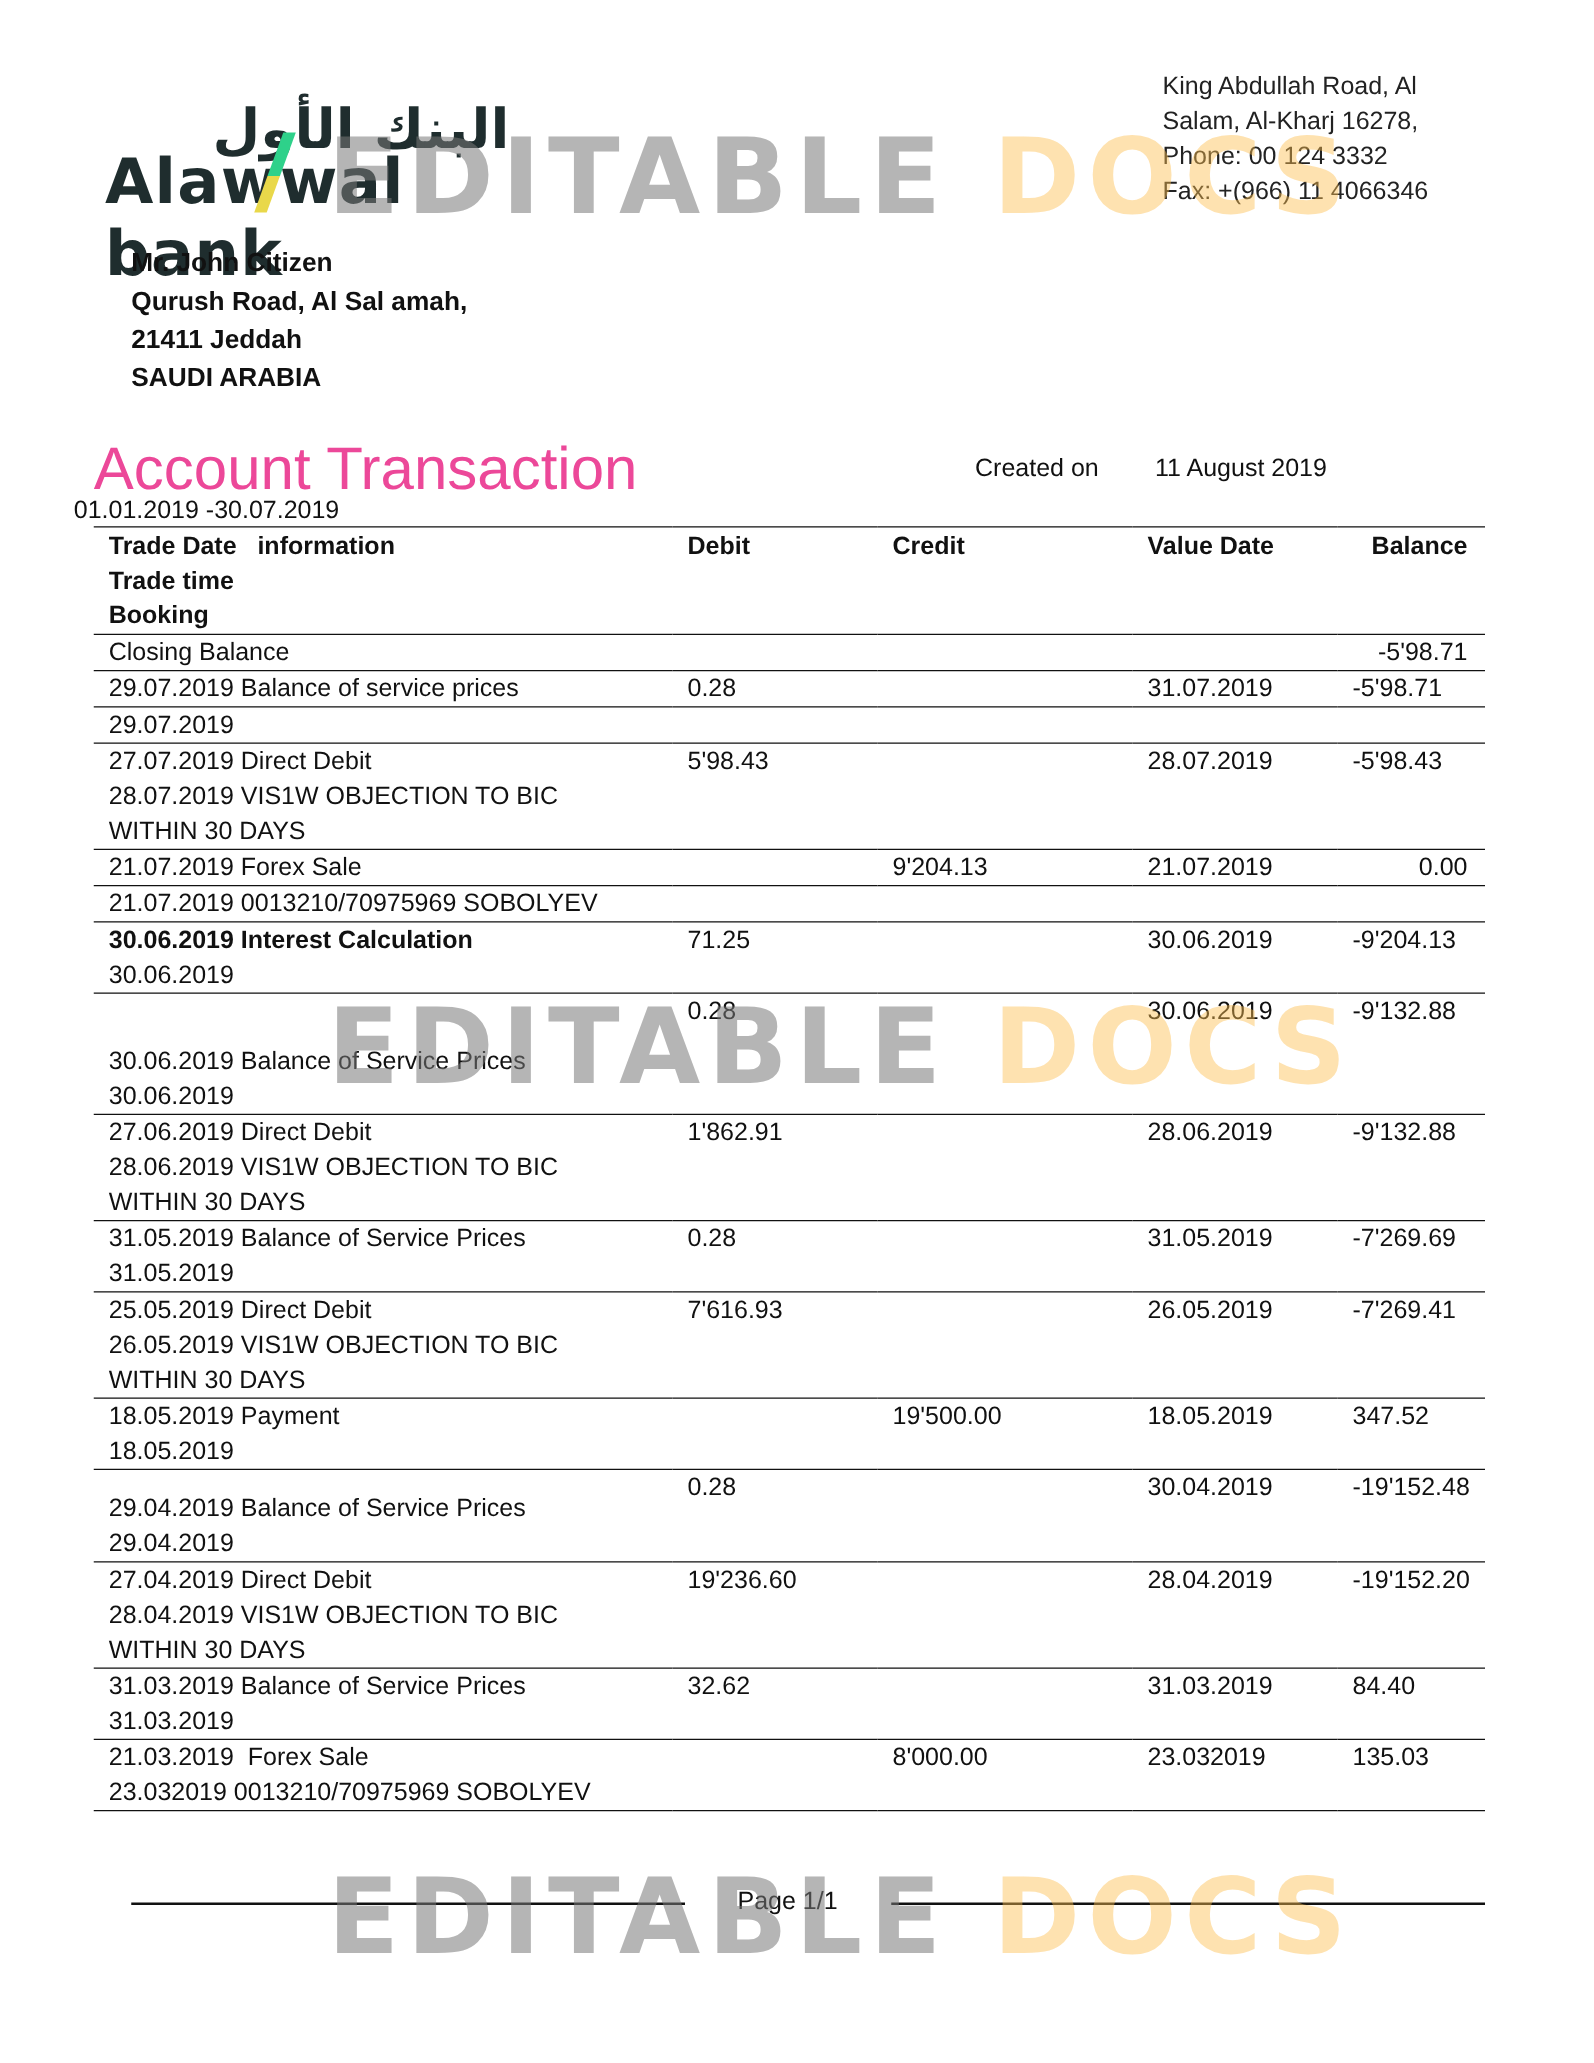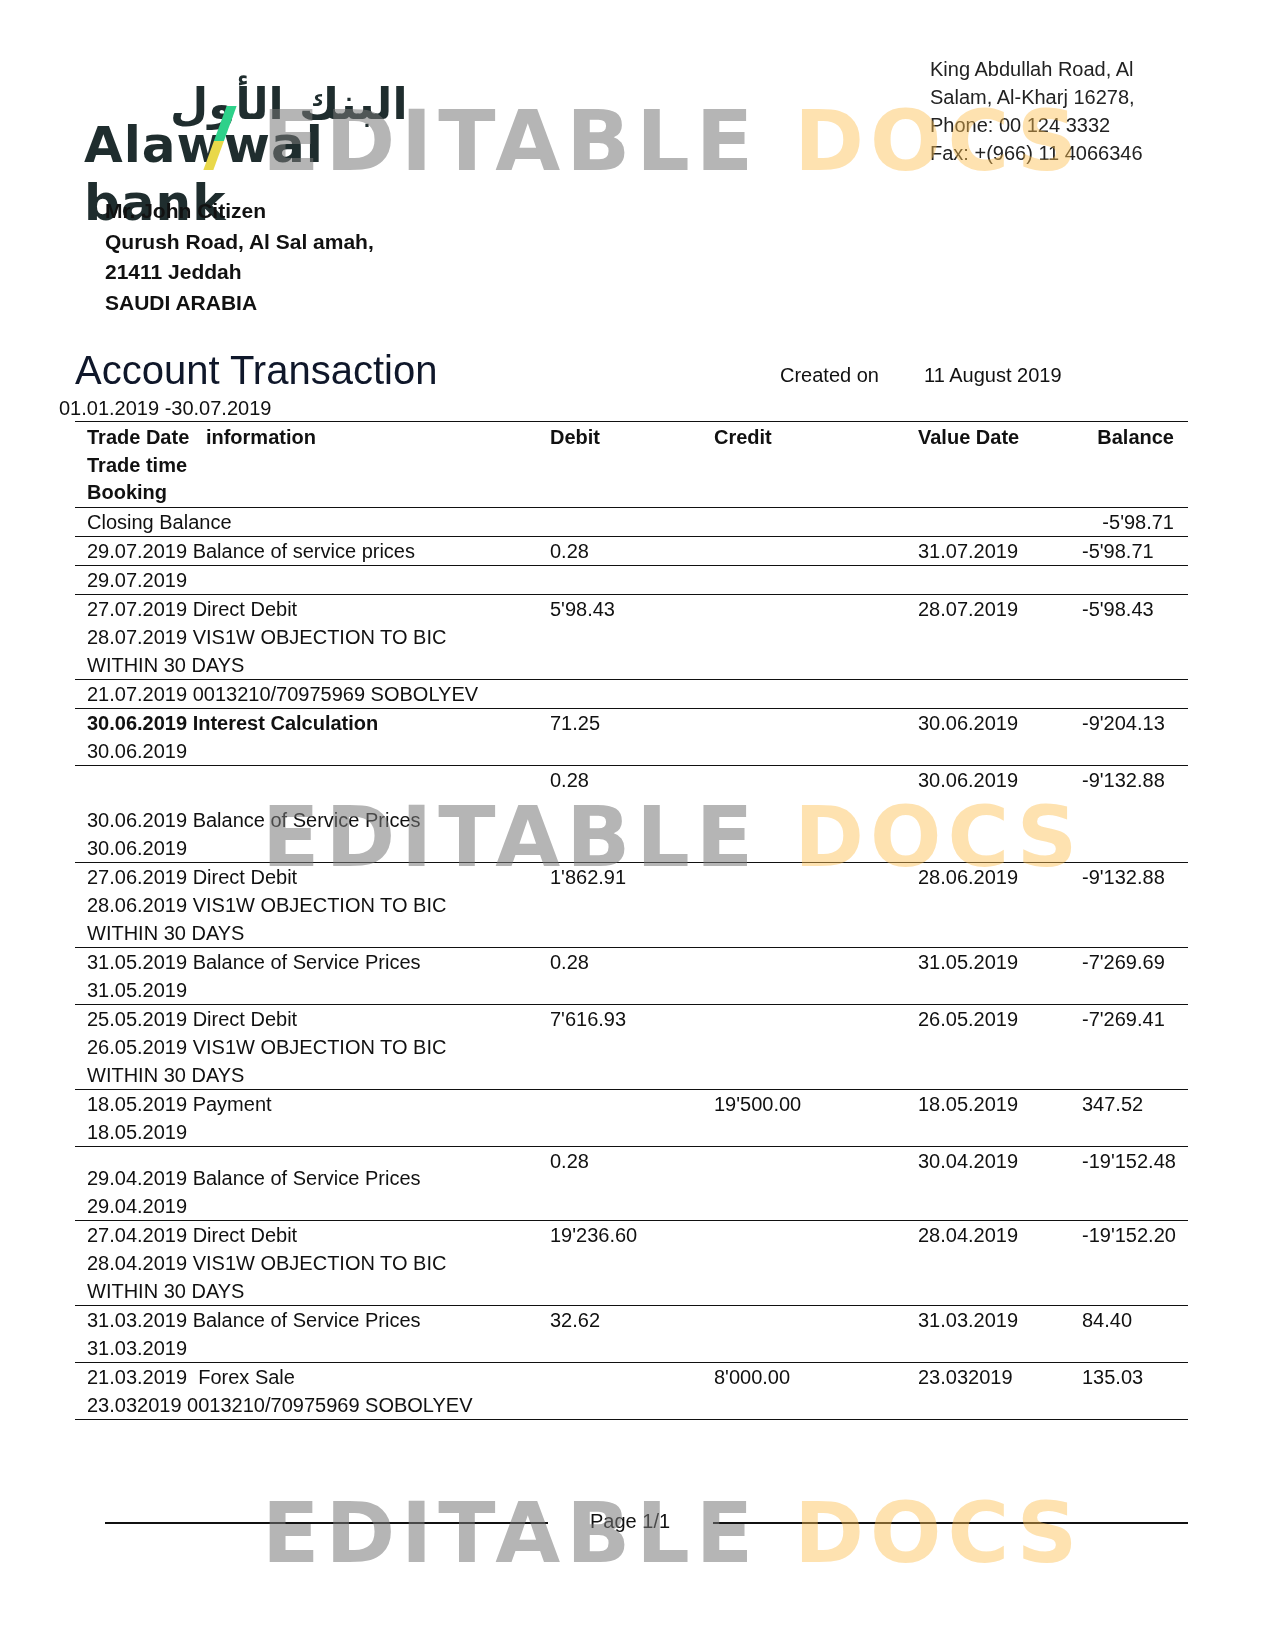--- a/index.html
+++ b/index.html
@@ -6,21 +6,21 @@
   body { width:1275px; height:1650px; position:relative; overflow:hidden;
          font-family:"Liberation Sans", sans-serif; color:#111; }
   .abs { position:absolute; }
   .logo { left:84px; top:78px; width:360px; height:90px; }
   .logo-ar { position:absolute; left:86px; top:0; font-size:44px; font-weight:bold; color:#1f2d2e; letter-spacing:1px; font-family:"DejaVu Sans", sans-serif; }
   .logo-en { position:absolute; left:0; top:38px; font-size:50px; font-weight:bold; color:#1f2d2e; letter-spacing:1px; font-family:"DejaVu Sans", sans-serif; }
   .logo-slash { position:absolute; left:131px; top:28px; width:10px; height:64px; transform:skewX(-20deg);
                 background:linear-gradient(#2ed18a 0%, #2ed18a 55%, #e9d84a 55%, #e9d84a 100%); }
   .bank-addr { left:930px; top:55px; font-size:20px; line-height:28px; color:#222; }
   .cust { left:105px; top:196px; font-size:21px; font-weight:bold; line-height:30.5px; color:#111; }
-  .title { left:75px; top:348px; font-size:40px; color:#0f172a; }
+  .title { left:75px; top:348px; font-size:48px; color:#ec4899; }
   .created-label { left:780px; top:364px; font-size:20px; }
   .created-val { left:924px; top:364px; font-size:20px; }
   .range { left:59px; top:397px; font-size:20px; }
   table.tx { position:absolute; left:75px; top:421px; width:1113px; border-collapse:collapse; font-size:20px; }
   table.tx td, table.tx th { padding:0 0 0 12px; vertical-align:top; line-height:28px; text-align:left; font-weight:normal; }
   table.tx thead tr { border-top:1.5px solid #111; border-bottom:1.5px solid #111; }
   table.tx thead th { font-weight:bold; line-height:27.5px; padding-top:2px; }
   table.tx tbody tr { border-bottom:1.5px solid #111; }
   .c-info { width:451px; }
   .c-debit { width:152px; }
@@ -109,20 +109,29 @@
           <div style="white-space: pre;">28.07.2019 VIS1W OBJECTION TO BIC</div>
           <div style="white-space: pre;">WITHIN 30 DAYS</div>
         </td>
         <td>5'98.43</td>
         <td></td>
         <td>28.07.2019</td>
         <td>-5'98.43</td>
       </tr>
       <tr>
         <td>
+          <div style="white-space: pre;">21.07.2019 Forex Sale</div>
+        </td>
+        <td></td>
+        <td>9'204.13</td>
+        <td>21.07.2019</td>
+        <td class="r">0.00</td>
+      </tr>
+      <tr>
+        <td>
           <div style="white-space: pre;">21.07.2019 0013210/70975969 SOBOLYEV</div>
         </td>
         <td></td>
         <td></td>
         <td></td>
         <td></td>
       </tr>
       <tr>
         <td>
           <div style="white-space: pre; font-weight: bold;">30.06.2019 Interest Calculation</div>

